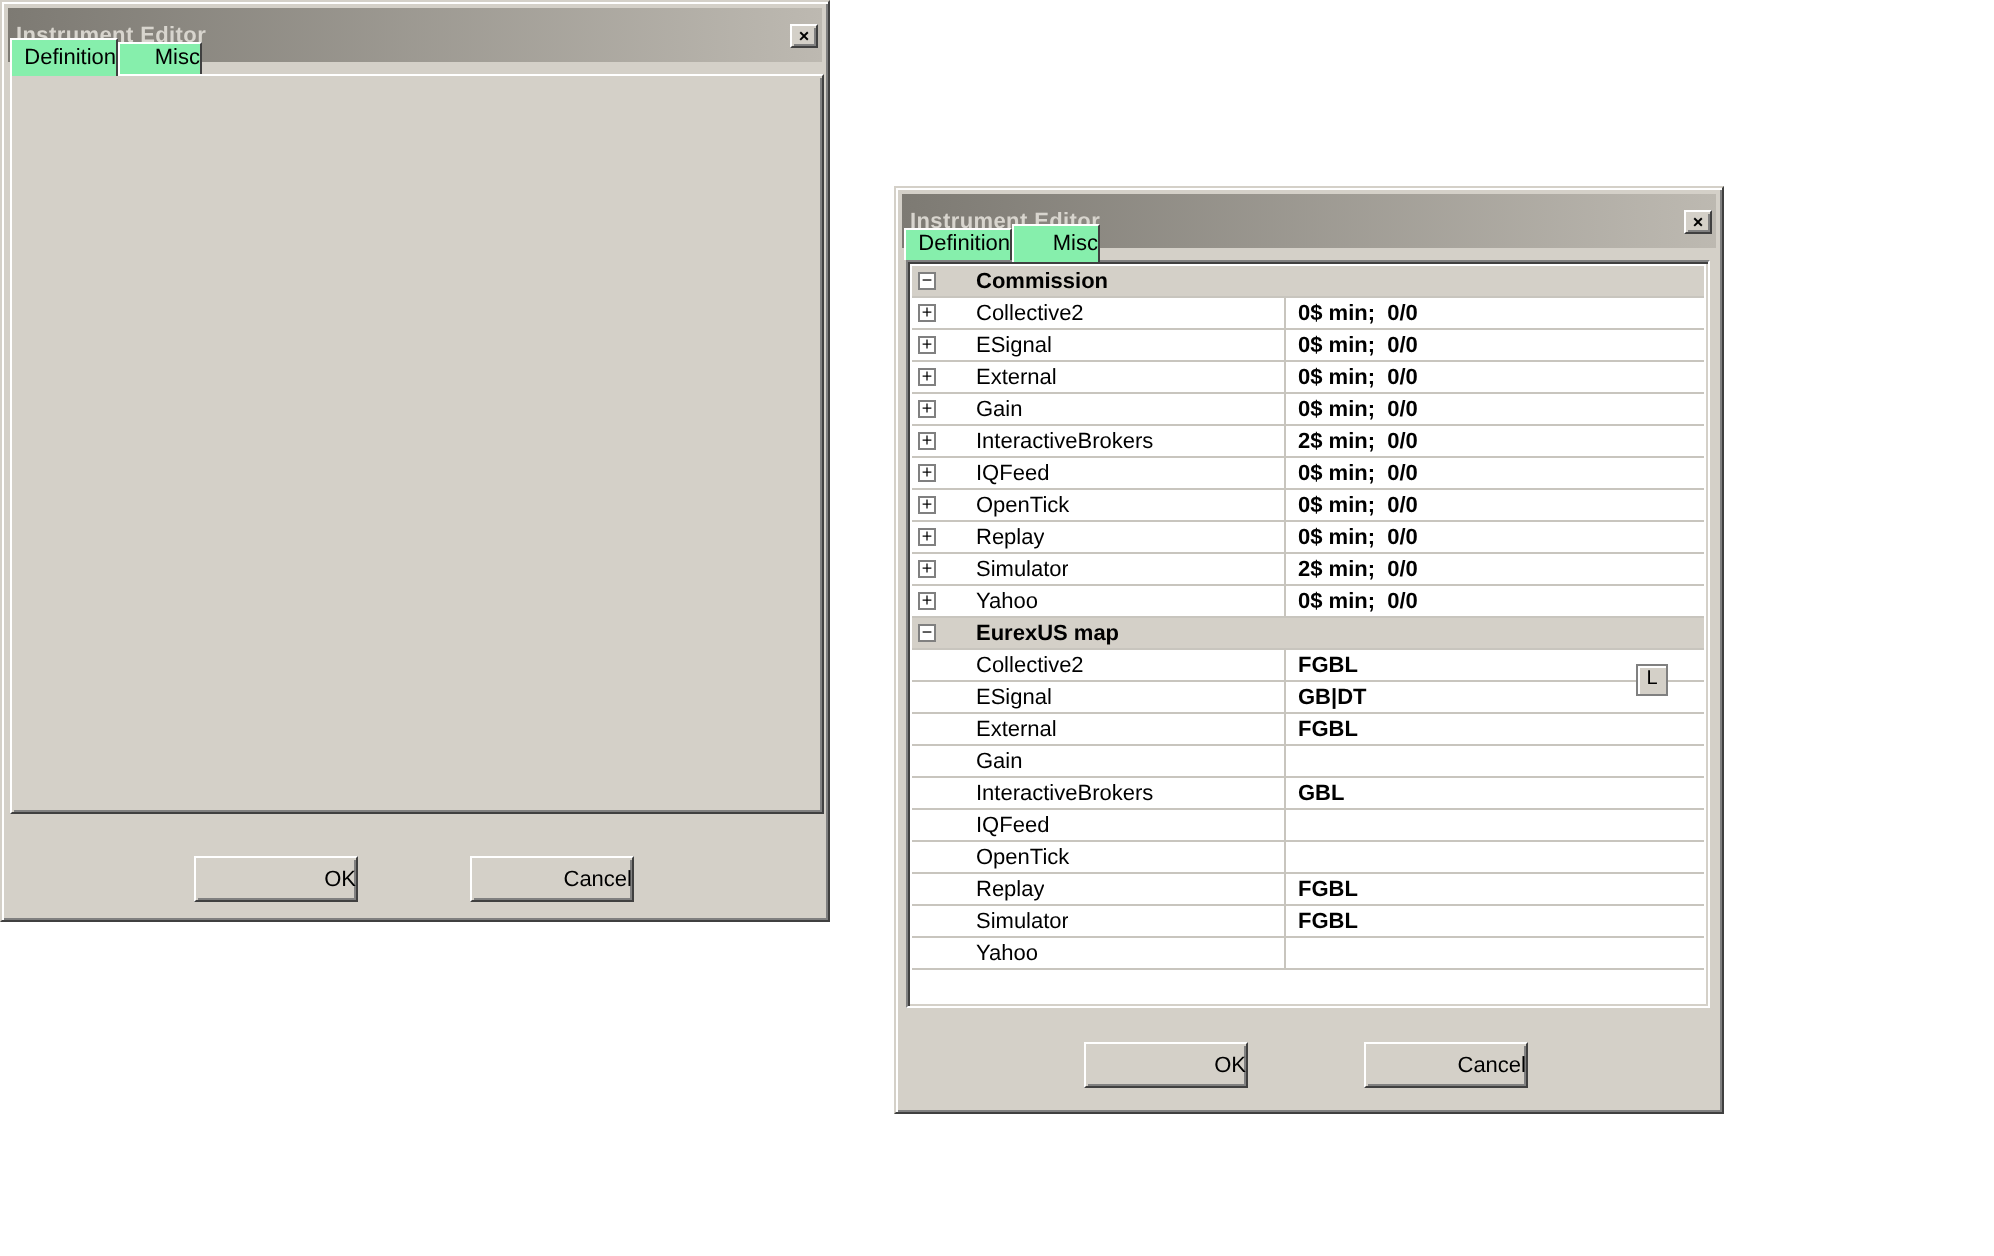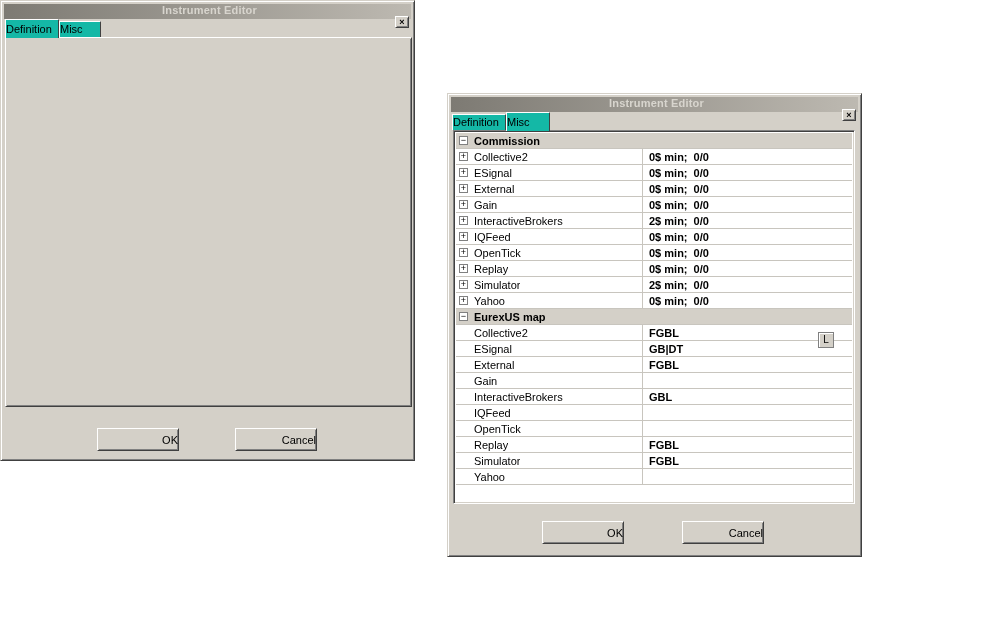--- a/index.html
+++ b/index.html
@@ -4,32 +4,32 @@
 <style>
   * { box-sizing: border-box; margin: 0; padding: 0; }
   html,body { width:997px; height:628px; background:#ffffff; overflow:hidden;
               font-family:"Liberation Sans","DejaVu Sans",sans-serif; }
   .canvas { position:relative; width:997px; height:628px; background:#fff; }
 
   
   .dialog { position:absolute; background:#d4d0c8;
             border:1px solid; border-color:#d4d0c8 #404040 #404040 #d4d0c8;
             box-shadow: inset 1px 1px 0 #ffffff, inset -1px -1px 0 #808080; }
-  .titlebar { position:absolute; left:3px; top:3px; right:3px; height:15px;
+  .titlebar { position:absolute; left:3px; top:3px; right:3px; height:27px;
               background:linear-gradient(to right,#7d7a73,#bdb9b1);
-              display:flex; align-items:center; padding-left:4px;flex-direction:column; }
+              display:flex; align-items:center; padding-left:4px; }
   .title-text { font-size:11px; font-weight:bold; color:#d8d5ce; letter-spacing:.2px; }
   .close-btn { margin-left:auto; margin-right:2px; width:14px; height:12px;
                background:#d4d0c8; border:1px solid; border-color:#fff #404040 #404040 #fff;
                box-shadow: inset 1px 1px 0 #d4d0c8, inset -1px -1px 0 #808080;
                font-size:9px; line-height:10px; text-align:center; color:#000;
                font-weight:bold; cursor:default; }
-  .tab { position:absolute; background:#14b8a6; font-size:11px; color:#000;
+  .tab { position:absolute; background:#86efac; font-size:11px; color:#000;
          border:1px solid; border-color:#fff #404040 #d4d0c8 #fff;
-         border-bottom:none; text-align:left; z-index:3; padding-top:3px; }
+         border-bottom:none; text-align:right; z-index:3; padding-top:3px; }
   .tab.inactive { z-index:1; padding-top:1px; }
   .panel { position:absolute; background:#d4d0c8;
            border:1px solid; border-color:#fff #404040 #404040 #fff;
            box-shadow: inset 1px 1px 0 #d4d0c8, inset -1px -1px 0 #808080; z-index:2; }
   .lbl { position:absolute; font-size:11px; color:#000; white-space:nowrap; }
 
   .sunken, .tb, .combo, .spin, .listbox {
     background:#fff; border:1px solid; border-color:#808080 #fff #fff #808080;
     box-shadow: inset 1px 1px 0 #404040, inset -1px -1px 0 #d4d0c8; }
   .tb { position:absolute; height:20px; font-size:11px; padding:3px 4px 0 4px;
@@ -84,21 +84,21 @@
           box-shadow: inset 1px 1px 0 #404040, inset -1px -1px 0 #d4d0c8;
           padding:2px; }
   .grid-inner { background:#fff; height:100%; }
   .grow { display:flex; height:16px; border-bottom:1px solid #c8c5be;
           align-items:center; font-size:11px; }
   .grow.group { background:#d4d0c8; font-weight:bold; }
   .pm { width:9px; height:9px; background:#fff; border:1px solid #808080;
         font-size:9px; line-height:7px; text-align:center; color:#000;
         margin-left:3px; flex:0 0 auto; font-weight:normal; }
   .pm.hidden { visibility:hidden; }
-  .gname { padding-left:6px; white-space:nowrap; overflow:hidden; }
+  .gname { padding-left:20px; white-space:nowrap; overflow:hidden; }
   .cell-name { width:187px; flex:0 0 auto; display:flex; align-items:center;
                height:100%; border-right:1px solid #c8c5be; }
   .cell-val { flex:1; font-weight:bold; padding-left:6px; white-space:pre; }
   .l-btn { position:absolute; width:16px; height:16px; background:#d4d0c8;
            border:1px solid #808080; box-shadow: inset 1px 1px 0 #fff;
            font-size:10px; text-align:center; line-height:14px; color:#000; z-index:5; }
 </style>
 </head>
 <body>
 

